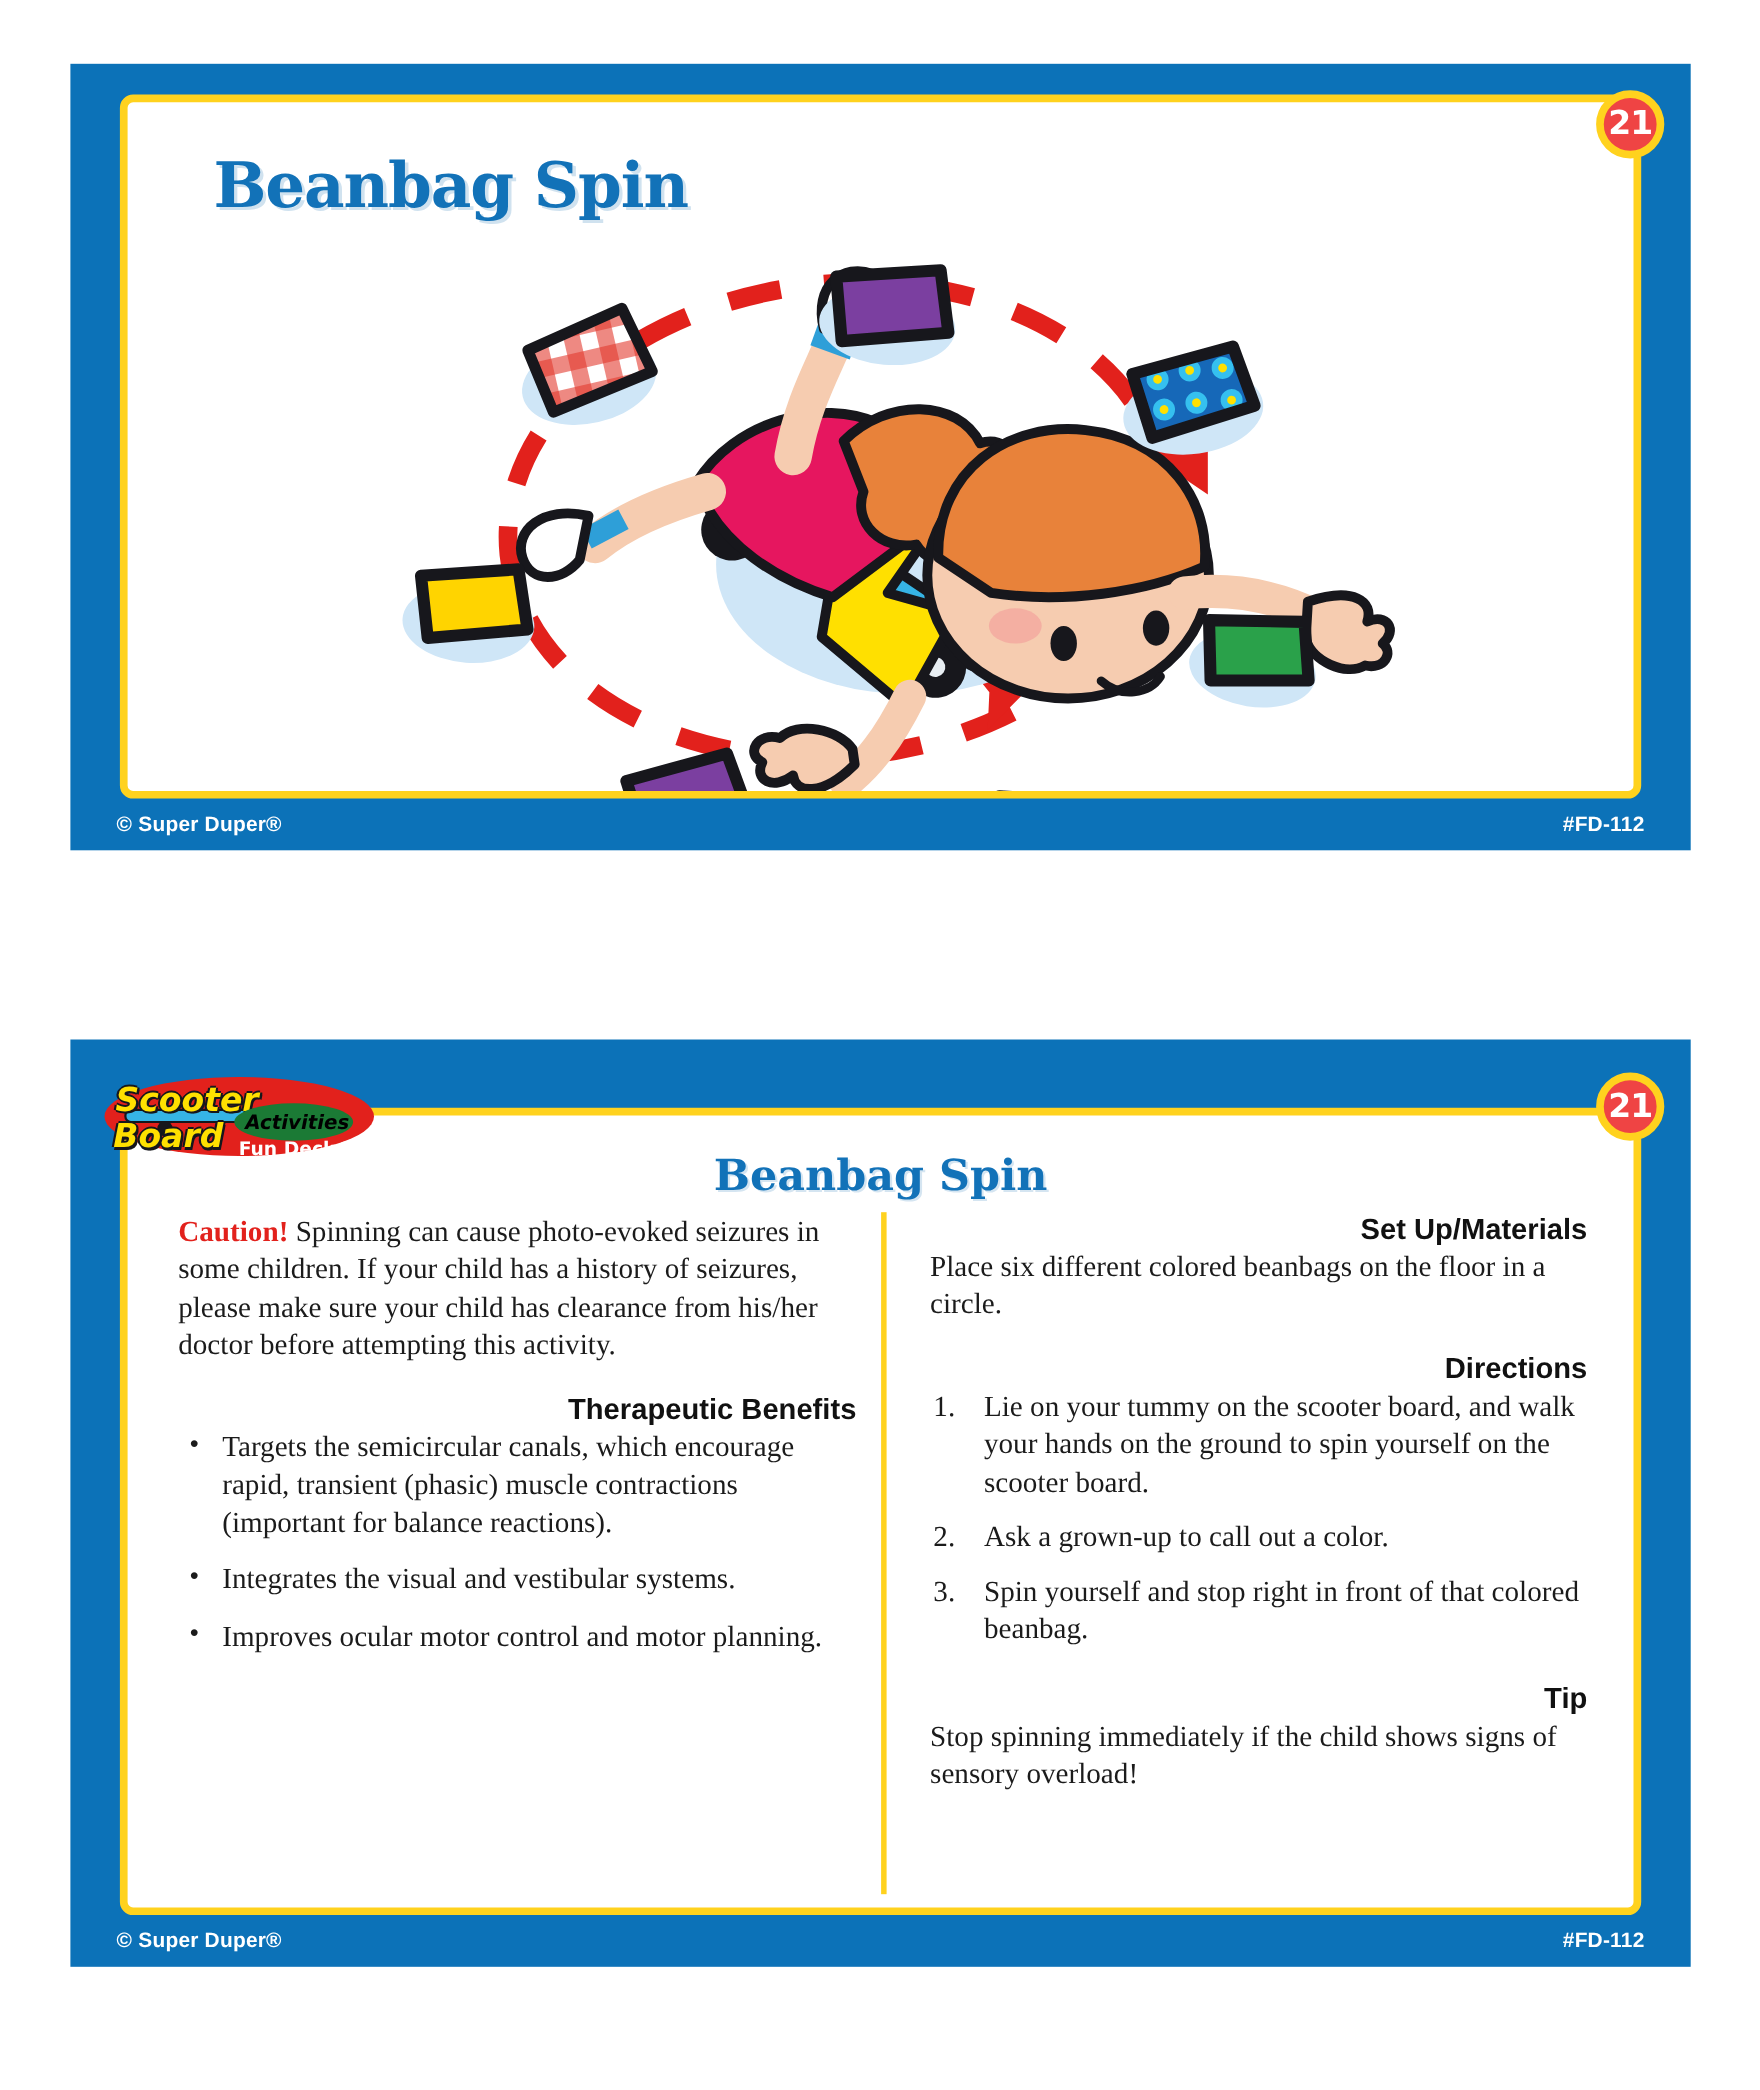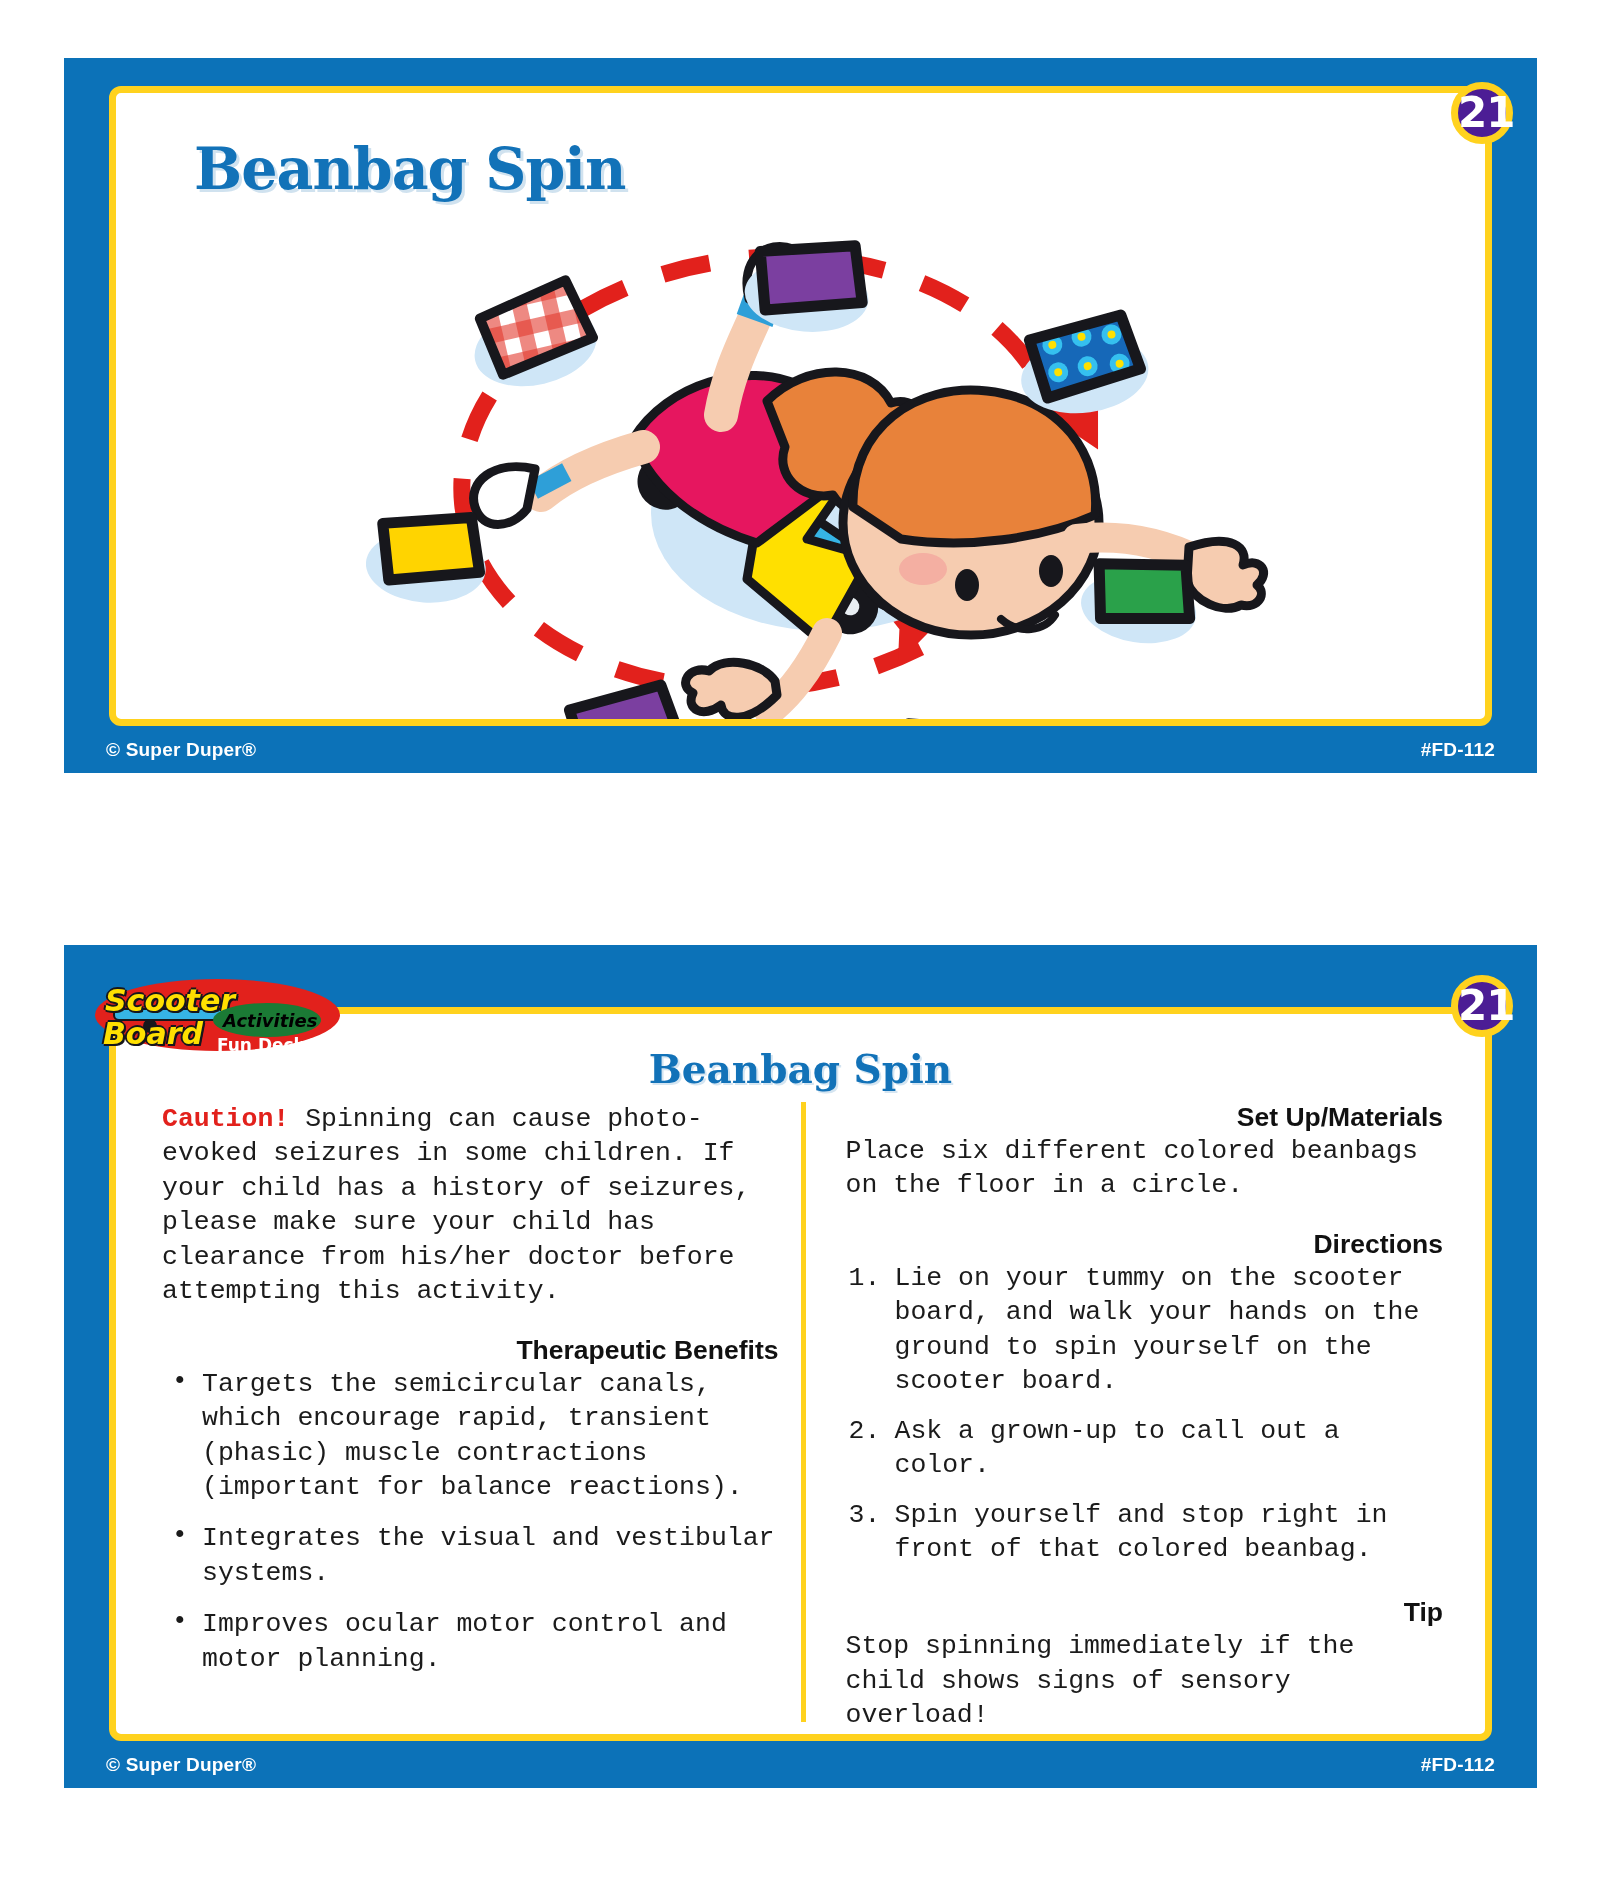--- a/index.html
+++ b/index.html
@@ -6,22 +6,22 @@
   body{width:1600px;height:1900px;font-family:"Liberation Sans",sans-serif;overflow:hidden;}
 
   .page{position:relative;width:1600px;height:1900px;background:#ffffff;}
 
   
   .card{position:absolute;background:#0c72b8;box-sizing:border-box;}
   .card-inner{position:absolute;background:#ffffff;border:7px solid #ffd21e;box-sizing:border-box;border-radius:12px;overflow:hidden;}
 
   
   .badge{position:absolute;width:62px;height:62px;border-radius:50%;
-         background:#4c1d95;border:7px solid #ffd21e;box-sizing:border-box;
-         color:#ffffff;font-weight:bold;font-size:42px;line-height:48px;text-align:center;
+         background:#ef4444;border:7px solid #ffd21e;box-sizing:border-box;
+         color:#ffffff;font-weight:bold;font-size:30px;line-height:48px;text-align:center;
          letter-spacing:-1px;z-index:40;font-family:"DejaVu Sans",sans-serif;}
 
   
   .foot-left,.foot-right{position:absolute;color:#ffffff;font-weight:bold;font-size:19px;
         letter-spacing:.2px;font-family:"Liberation Sans",sans-serif;}
 
   
   #card-top{left:64px;top:58px;width:1473px;height:715px;}
   #card-top .card-inner{left:45px;top:28px;width:1383px;height:640px;}
 
@@ -55,21 +55,21 @@
 
   .title-bot{position:absolute;left:0;top:32px;width:100%;text-align:center;
       font-family:"DejaVu Serif",serif;font-weight:bold;font-size:39px;color:#1272b8;
       text-shadow:2px 2px 0 rgba(150,190,220,.40);}
 
   .cols{position:absolute;left:0;top:88px;width:100%;height:620px;display:flex;}
   .col{box-sizing:border-box;}
   .col-left{width:50%;padding:0 22px 0 46px;}
   .col-right{width:50%;padding:0 42px 0 40px;border-left:5px solid #ffd21e;}
 
-  .body-txt{font-family:Liberation Mono, monospace;font-size:26.5px;line-height:1.30;color:#1b1b1b;}
+  .body-txt{font-family:Liberation Serif, serif;font-size:26.5px;line-height:1.30;color:#1b1b1b;}
   .caution{color:#e2211c;font-weight:bold;}
   .sec-head{text-align:right;font-weight:bold;font-size:26.5px;color:#111;margin:0 0 1px 0;
       font-family:"Liberation Sans",sans-serif;}
   .gap{height:26px;}
   .gap-sm{height:16px;}
   ul.bul{margin:0;padding:0;list-style:none;}
   ul.bul li{position:relative;padding-left:40px;margin-bottom:17px;}
   ul.bul li:before{content:"\2022";position:absolute;left:10px;top:-2px;font-size:26px;}
   ol.num{margin:1px;padding:0;list-style:none;counter-reset:d;}
   ol.num li{position:relative;padding-left:48px;margin-bottom:15px;counter-increment:d;}

